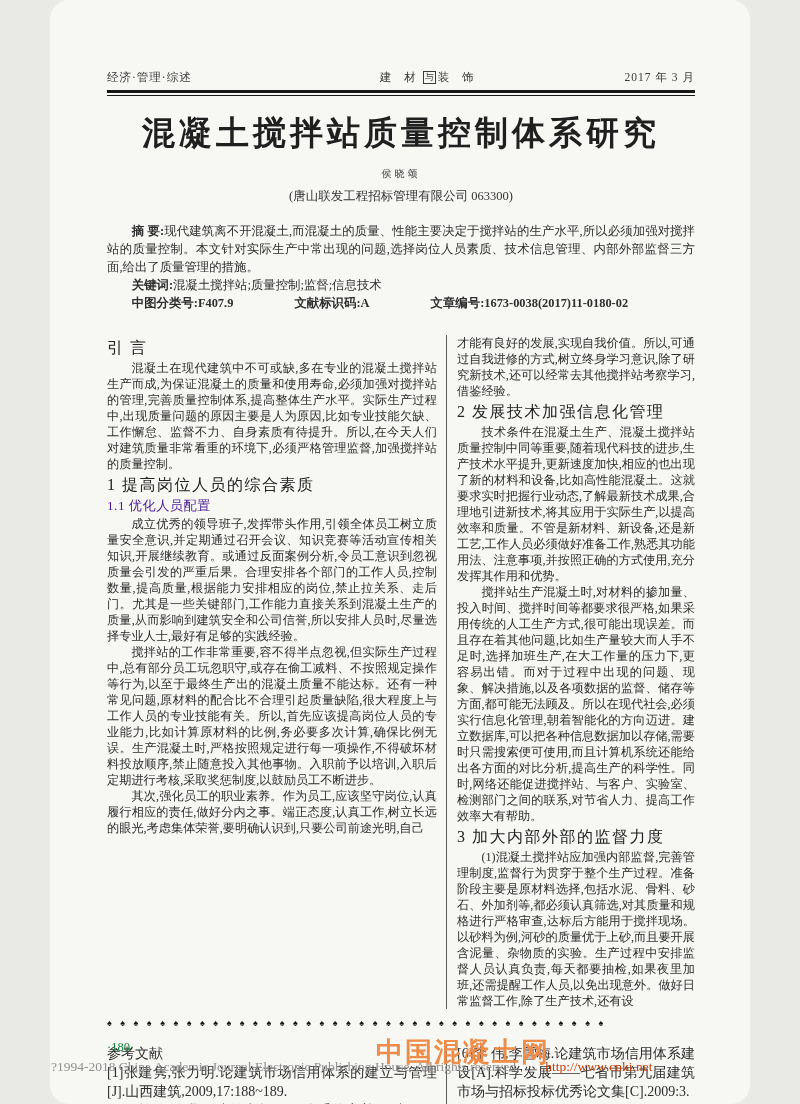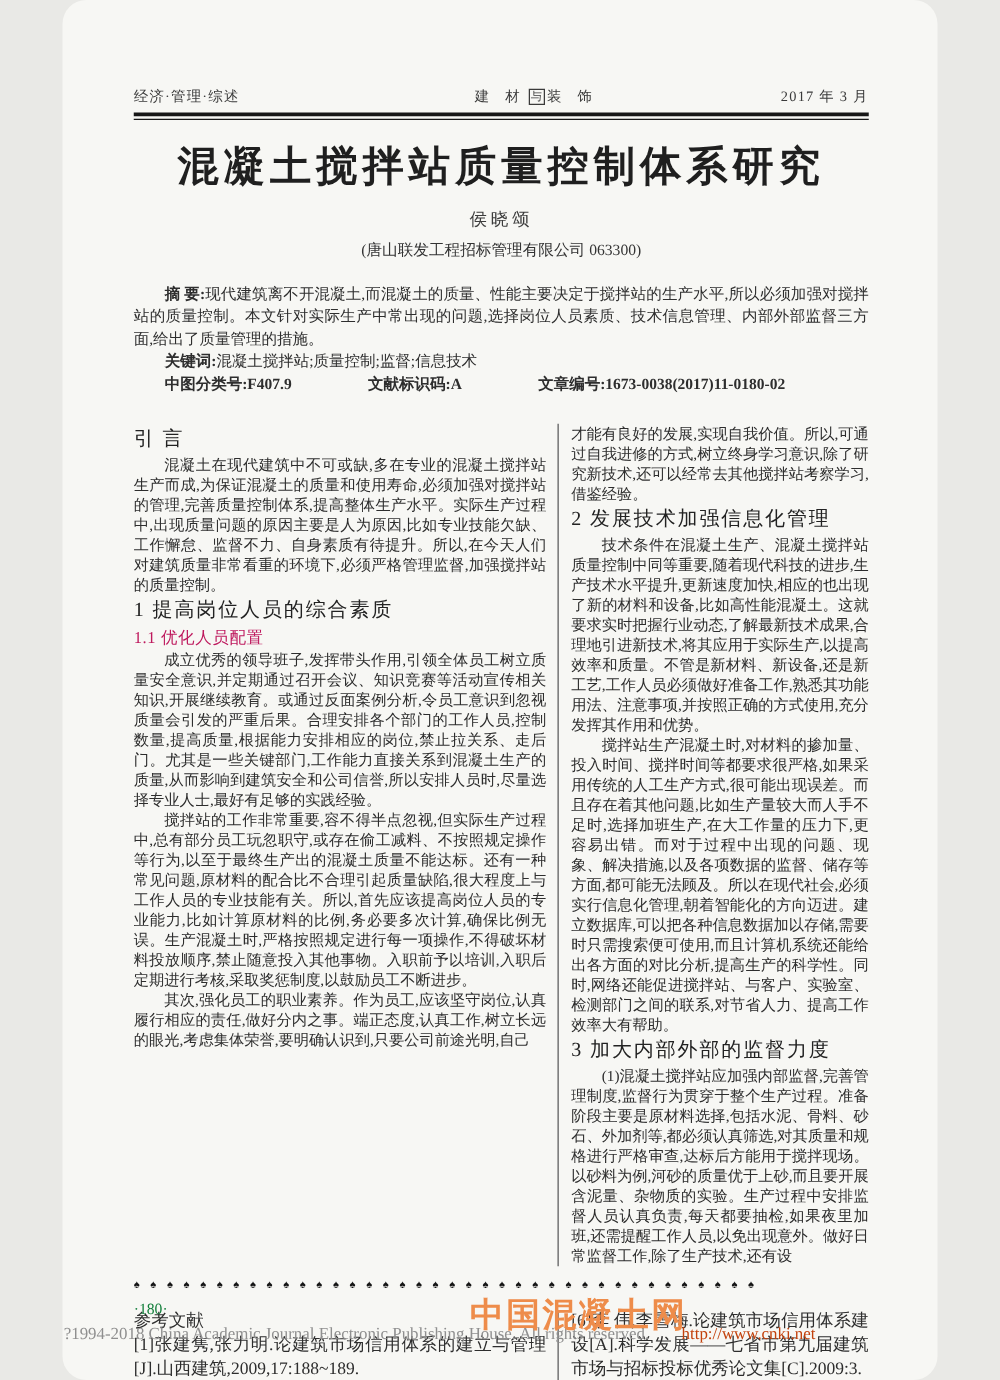--- a/index.html
+++ b/index.html
@@ -12,40 +12,40 @@
   .content{padding:70px 55px 0 57px;}
   
   .hdr{display:flex;justify-content:space-between;align-items:flex-end;
        font-size:11.5px;color:#3a3a3a;letter-spacing:1px;padding-bottom:5px;}
   .hdr-center{letter-spacing:5px;margin-left:42px;}
   .logo-box{display:inline-block;border:1px solid #3a3a3a;font-size:9px;
             line-height:11px;padding:0 1px;letter-spacing:0;margin:0 2px;vertical-align:1px;}
   .rule{height:2px;border-top:3px solid #171717;border-bottom:1px solid #171717;}
   
   .title{text-align:center;font-size:33px;font-weight:700;letter-spacing:4px;margin-top:15px;color:#1f1f1f;}
-  .author{text-align:center;font-size:14px;letter-spacing:3px;margin-top:11px;color:#3c3c3c;}
+  .author{text-align:center;font-size:10px;letter-spacing:3px;margin-top:11px;color:#3c3c3c;}
   .affil{text-align:center;font-size:12.5px;margin-top:7px;color:#333;}
   
   .meta{margin-top:17px;font-size:12.4px;line-height:18px;text-align:justify;color:#2e2e2e;}
   .meta p{margin:0;}
   .indent{text-indent:2em;}
   .lbl{font-weight:700;}
   .idline{margin-top:1px;font-weight:600;}
   .idline span{margin-right:58px;}
   .idline span:last-child{margin-right:0;}
   
   .columns{display:flex;margin-top:23px;min-height:556px;}
   .col{width:330px;}
   .col-left{margin-right:9px;}
   .col-right{margin-left:10px;flex:1;}
   .vline{width:1px;background:#5a5a5a;}
   .col p{margin:0;font-size:12.2px;line-height:16px;text-align:justify;}
   .col p.p{text-indent:2em;}
   .h1{font-size:16px;line-height:20px;margin:3px 0 2px;letter-spacing:1.5px;color:#222;}
-  .h2{font-size:13.2px;line-height:18px;margin:2px 0 1px;letter-spacing:.5px;color:#be185d;}
+  .h2{font-size:13.2px;line-height:18px;margin:2px 0 1px;letter-spacing:.5px;color:#4c1d95;}
   
   .sep{margin-top:9px;font-size:9px;letter-spacing:8.5px;white-space:nowrap;
        overflow:hidden;color:#151515;height:14px;}
   
   .refs{display:flex;margin-top:12px;font-size:11.8px;line-height:19px;min-height:90px;}
   .refs .col p{font-size:14px;line-height:19px;}
   .ref-title{text-align:center;font-size:12.4px;margin:0 0 1px 0;}
   .received{margin-top:19px !important;}
   
   .pageno{position:absolute;left:57px;top:1040px;font-size:12.5px;color:#15803d;}

